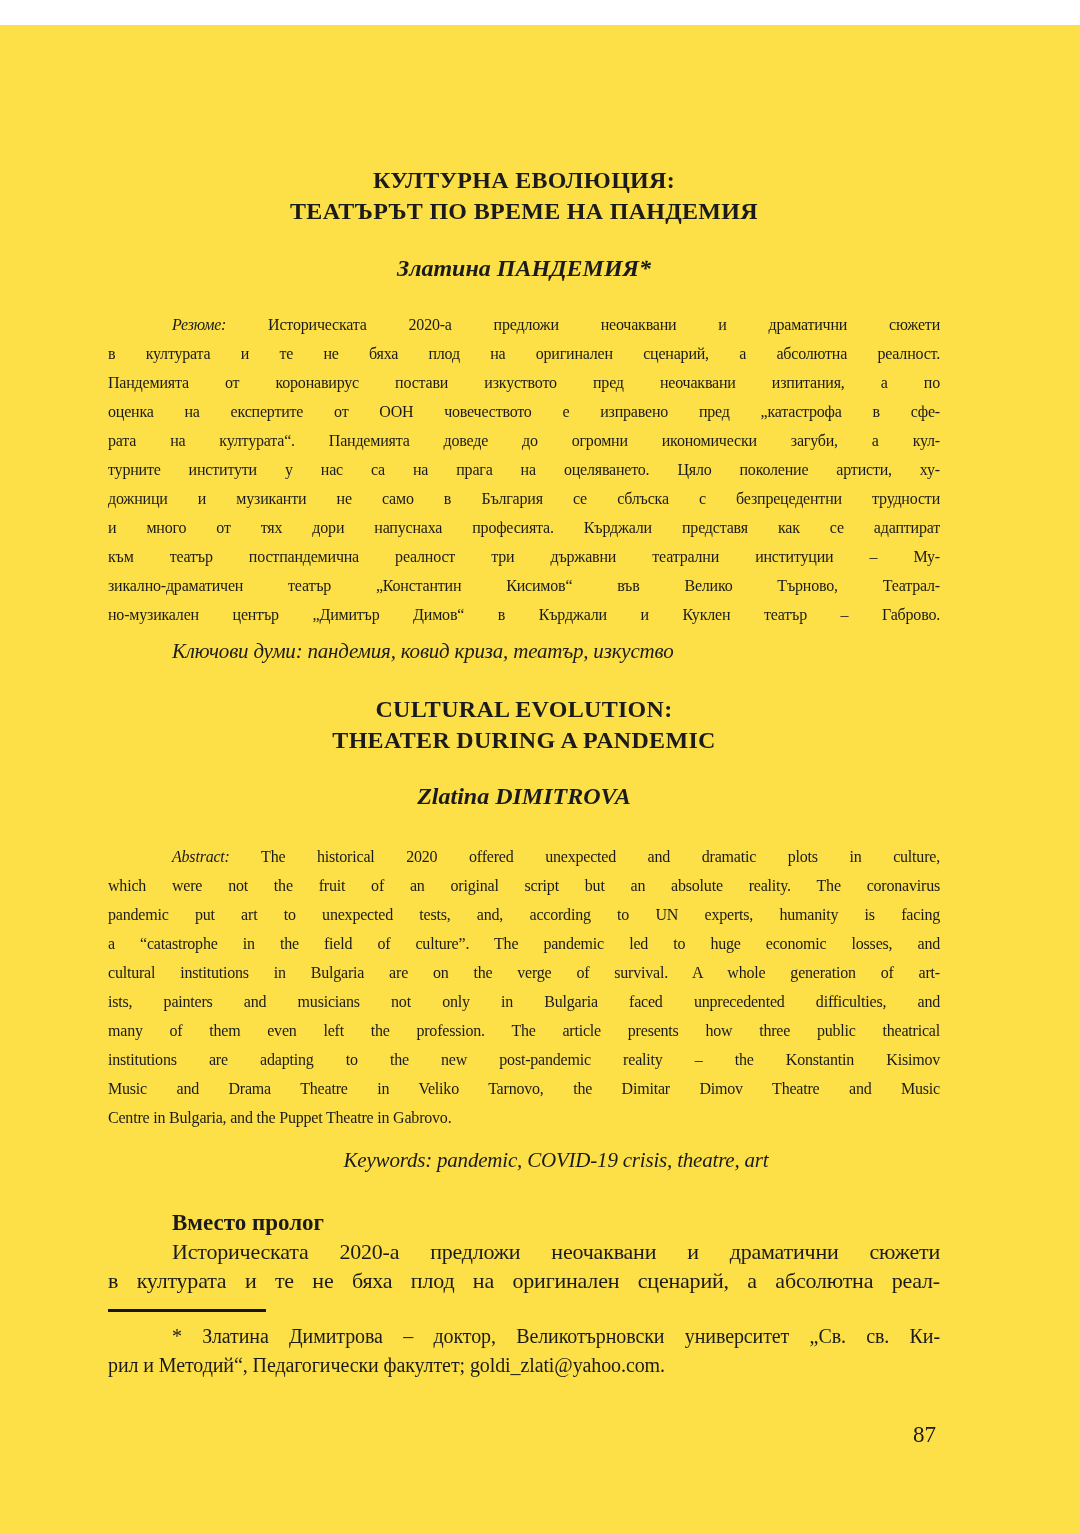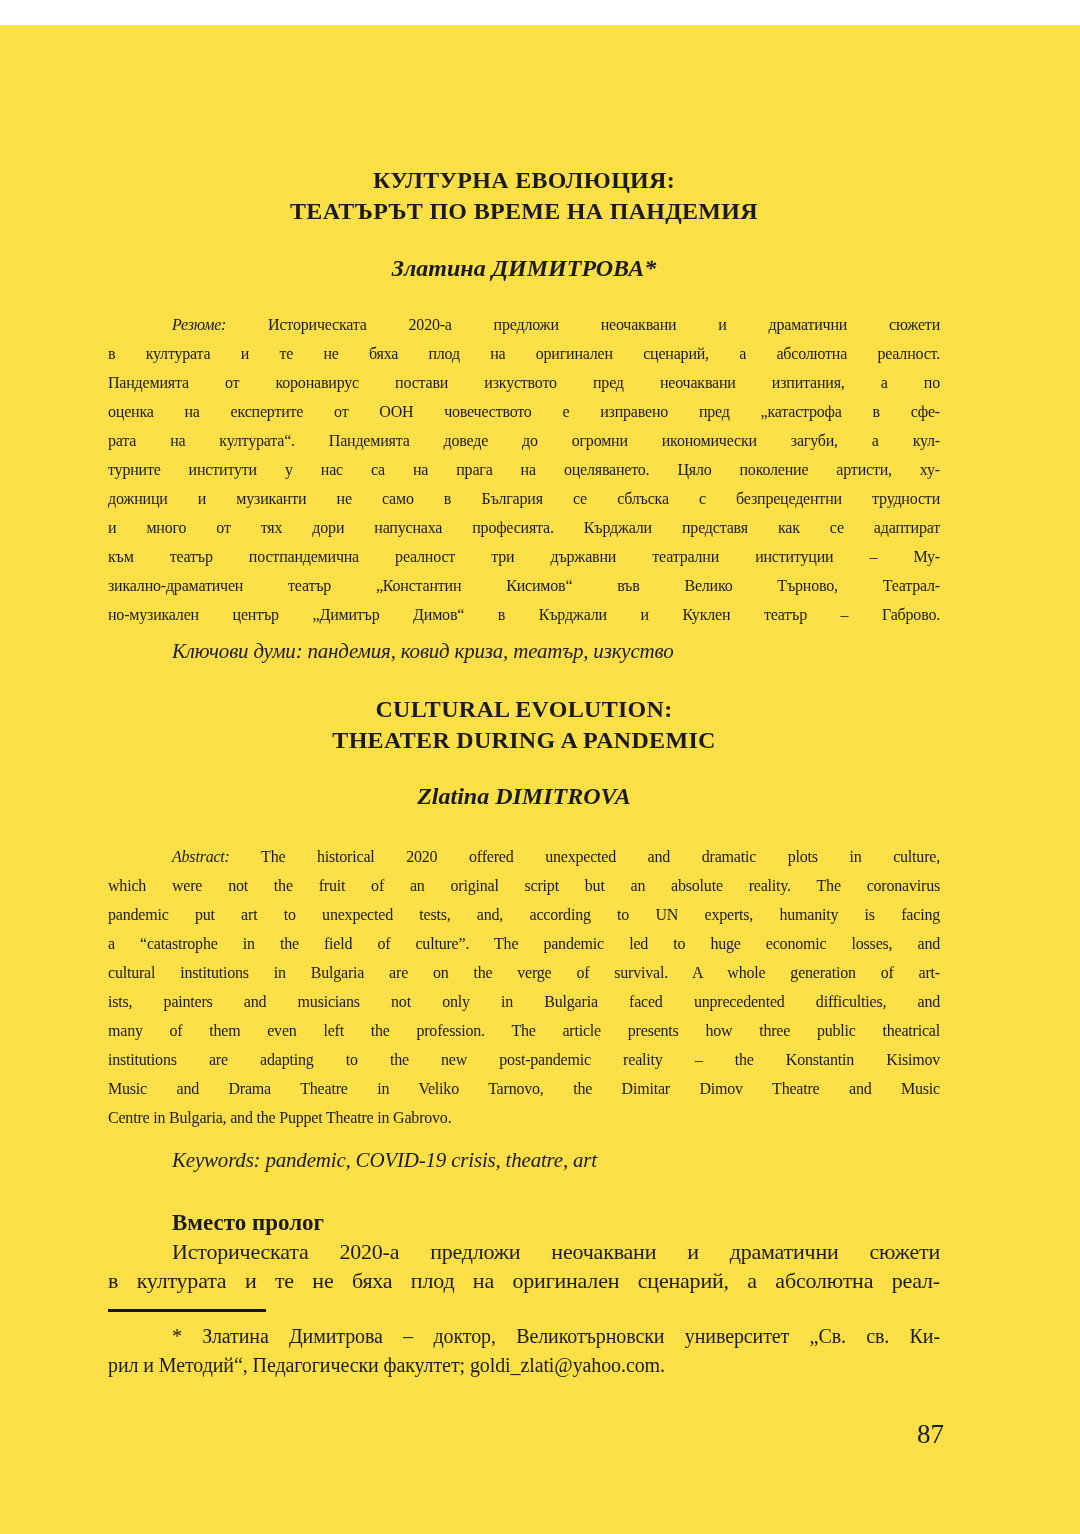--- a/index.html
+++ b/index.html
@@ -49,21 +49,21 @@
   .indent { text-indent: 64px; }
   .ital { font-style: italic; }
   .keywords {
     margin-top: 8px;
     font-size: 21px;
     line-height: 29px;
     font-style: italic;
     text-indent: 64px;
     letter-spacing: -0.2px;
   }
-  .keywords-en { margin-top: 14px; }
+  .keywords-en { margin-top: 14px; text-align: center; }
   .title-en { margin-top: 28px; }
   .author-en { margin-top: 25px; }
   .section-heading {
     margin: 33px 0 0 0;
     font-size: 23px;
     line-height: 29px;
     font-weight: bold;
     text-indent: 64px;
   }
   .body-par {
@@ -80,38 +80,38 @@
   }
   .footnote {
     margin-top: 10px;
     font-size: 20px;
     line-height: 29px;
     letter-spacing: -0.1px;
   }
   .pagenum {
     position: absolute;
     top: 1395px;
-    right: 136px;
-    font-size: 27px;
+    right: 144px;
+    font-size: 23px;
     line-height: 29px;
     color: #1b1b1b;
   }
 </style>
 </head>
 <body>
 
 <div class="page">
   <div class="content">
 
     <h1 class="title">
       <span class="tl">КУЛТУРНА ЕВОЛЮЦИЯ:</span>
       <span class="tl">ТЕАТЪРЪТ ПО ВРЕМЕ НА ПАНДЕМИЯ</span>
     </h1>
 
-    <div class="author">Златина ДИМИТРОВА*</div>
+    <div class="author">Златина ПАНДЕМИЯ*</div>
 
     <div class="abstract">
       <div class="line indent"><span class="ital">Резюме:</span><span> Историческата 2020-а предложи неочаквани и драматични сюжети</span></div>
       <div>
           <div class="line">в културата и те не бяха плод на оригинален сценарий, а абсолютна реалност.</div>
           <div class="line">Пандемията от коронавирус постави изкуството пред неочаквани изпитания, а по</div>
           <div class="line">оценка на експертите от ООН човечеството е изправено пред „катастрофа в сфе-</div>
           <div class="line">рата на културата“. Пандемията доведе до огромни икономически загуби, а кул-</div>
           <div class="line">турните институти у нас са на прага на оцеляването. Цяло поколение артисти, ху-</div>
           <div class="line">дожници и музиканти не само в България се сблъска с безпрецедентни трудности</div>

